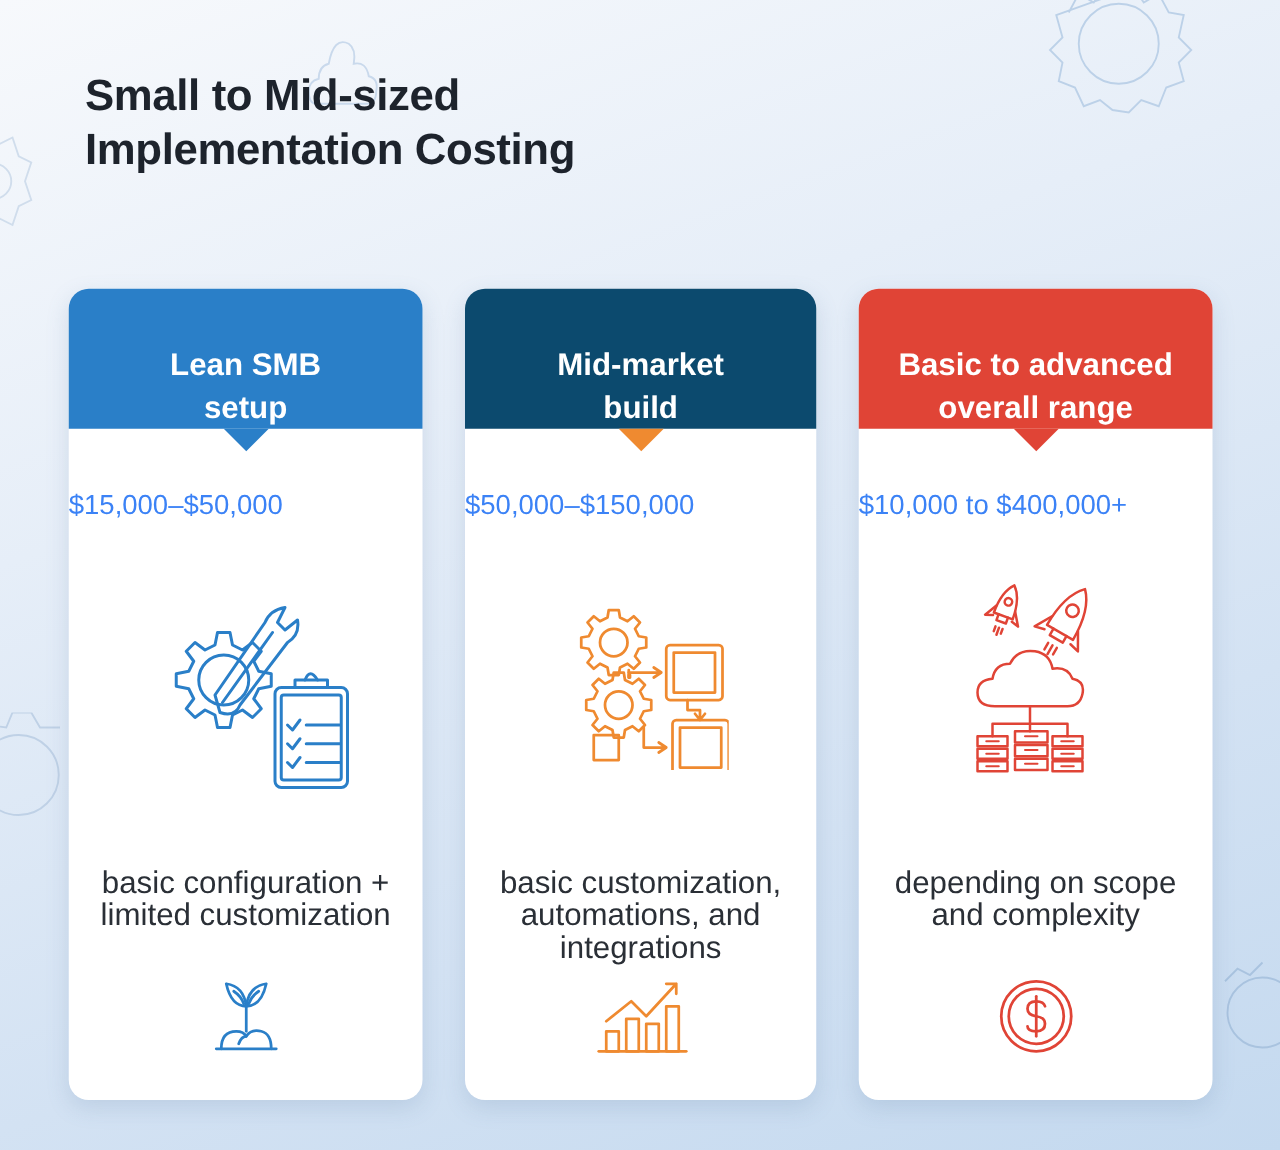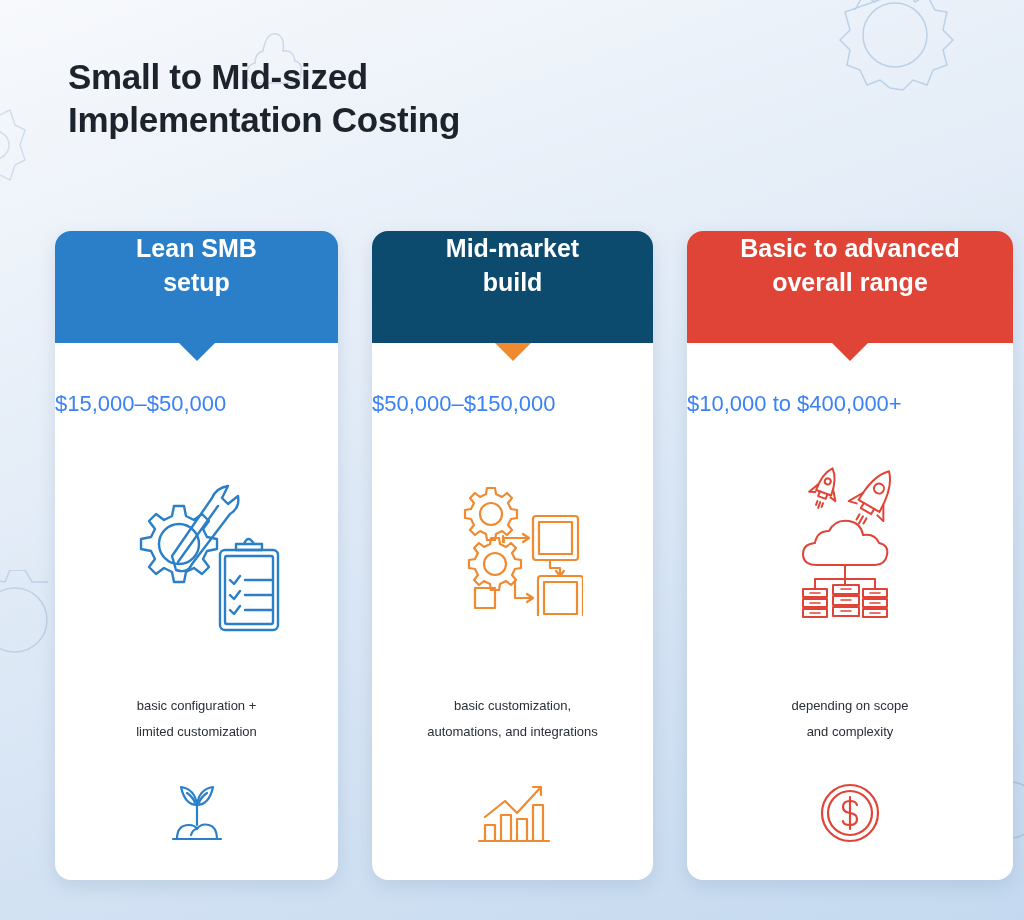--- a/index.html
+++ b/index.html
@@ -5,27 +5,27 @@
   html,body{margin:0;padding:0;}
   body{width:1024px;height:920px;overflow:hidden;position:relative;
     font-family:"Liberation Sans",sans-serif;
     background:linear-gradient(160deg,#f7f9fc 0%,#e6eef8 35%,#d3e2f3 70%,#c4d9ef 100%);}
   .bg-deco{position:absolute;pointer-events:none;}
   .title{position:absolute;left:68px;top:55px;margin:0;font-size:35px;line-height:43px;
     font-weight:700;color:#1d232c;letter-spacing:-0.3px;}
   .card{position:absolute;top:231px;height:649px;background:#fff;border-radius:16px;
     box-shadow:0 6px 18px rgba(90,120,160,0.18);}
   .card-header{position:relative;height:112px;border-radius:16px 16px 0 0;
-    display:flex;align-items:flex-start;justify-content:center;text-align:center;}
+    display:flex;align-items:flex-end;justify-content:center;text-align:center;}
   .card-header .h{color:#fff;font-weight:700;font-size:25px;line-height:34px;padding:0 10px;}
   .card-header .pointer{position:absolute;left:50%;bottom:-18px;width:0;height:0;
     margin-left:-18px;border-left:18px solid transparent;border-right:18px solid transparent;border-top:18px solid;}
   .price{position:absolute;top:160px;left:0;right:0;font-size:22px;color:#3b82f6;}
   .illus{position:absolute;left:0;right:0;top:245px;display:flex;justify-content:center;}
-  .desc{position:absolute;top:462px;left:0;right:0;text-align:center;font-size:13px;line-height:26px;color:#2a2f36;}
+  .desc{position:absolute;top:462px;left:0;right:0;text-align:center;font-size:25px;line-height:26px;color:#2a2f36;}
   .foot-icon{position:absolute;left:0;right:0;top:550px;display:flex;justify-content:center;}
 </style>
 </head>
 <body>
 
 <svg class="bg-deco" style="left:245px;top:25px" width="60" height="64" viewBox="0 0 60 64">
   <path d="M8 58 Q2 58 2 48 Q2 40 10 38 Q10 28 18 26 Q22 4 34 10 Q40 14 38 26 Q48 24 50 36 Q58 38 56 48 Q56 58 48 58 Z" fill="none" stroke="#c9d9ec" stroke-width="1.5"></path>
 </svg>
 <svg class="bg-deco" style="left:835px;top:-10px" width="120" height="110" viewBox="0 0 120 110">
   <circle cx="60" cy="45" r="32" fill="none" stroke="#bcd1e8" stroke-width="1.5"></circle>
@@ -124,21 +124,21 @@
       <rect x="10" y="44" width="10" height="16"></rect>
       <rect x="26" y="34" width="10" height="26"></rect>
       <rect x="42" y="38" width="10" height="22"></rect>
       <rect x="58" y="24" width="10" height="36"></rect>
       <path d="M10 36 L30 20 L42 32 L66 6 M58 6 L66 6 L66 14"></path>
       <path d="M4 60 L74 60"></path>
     </svg>
   </div>
 </div>
 
-<div class="card" style="left:687px;width:326px">
+<div class="card" style="left:687px;width:283px">
   <div class="card-header" style="background:#e04436">
     <div class="h">
       <span>Basic to advanced</span><br><span>overall range</span>
     </div>
     <div class="pointer" style="border-top-color:#e04436"></div>
   </div>
   <div class="price">$10,000 to $400,000+</div>
   <div class="illus" style="top:228px">
     <svg width="110" height="170" viewBox="0 0 110 170" fill="none" stroke="#e04436" stroke-width="2" stroke-linejoin="round" stroke-linecap="round">
 

